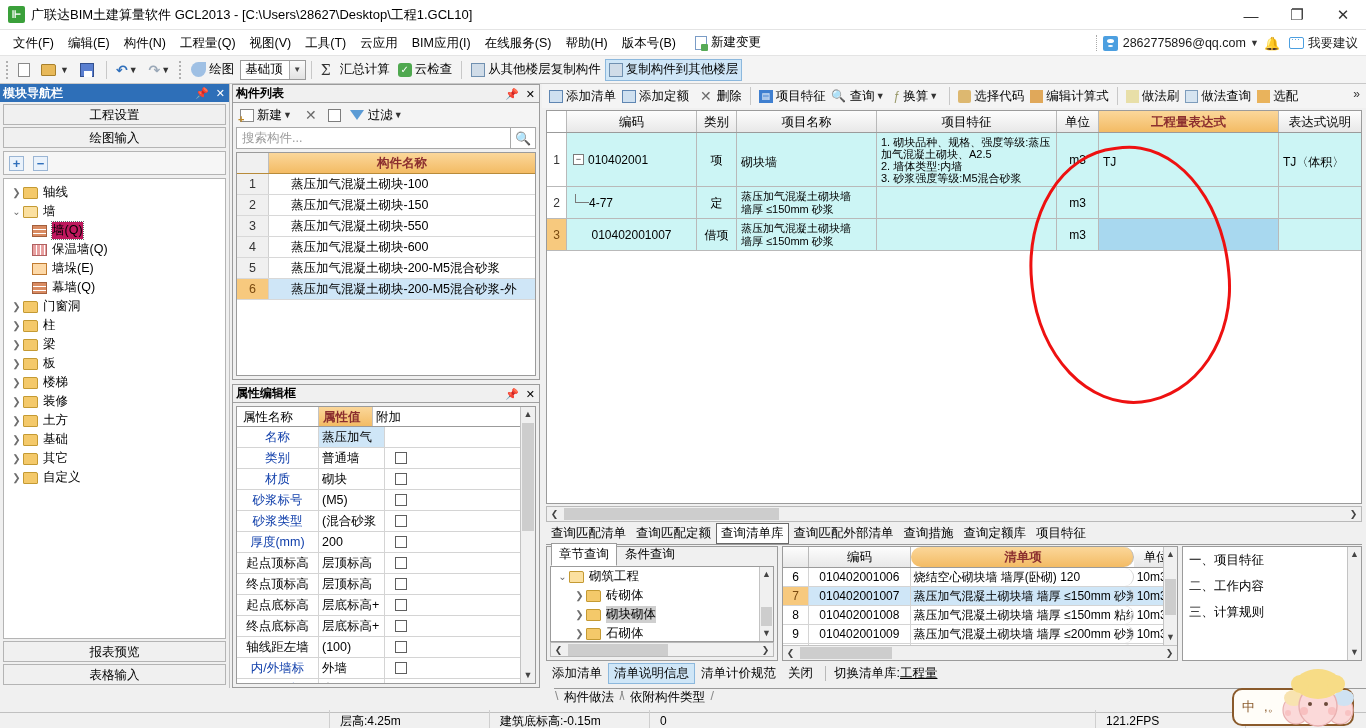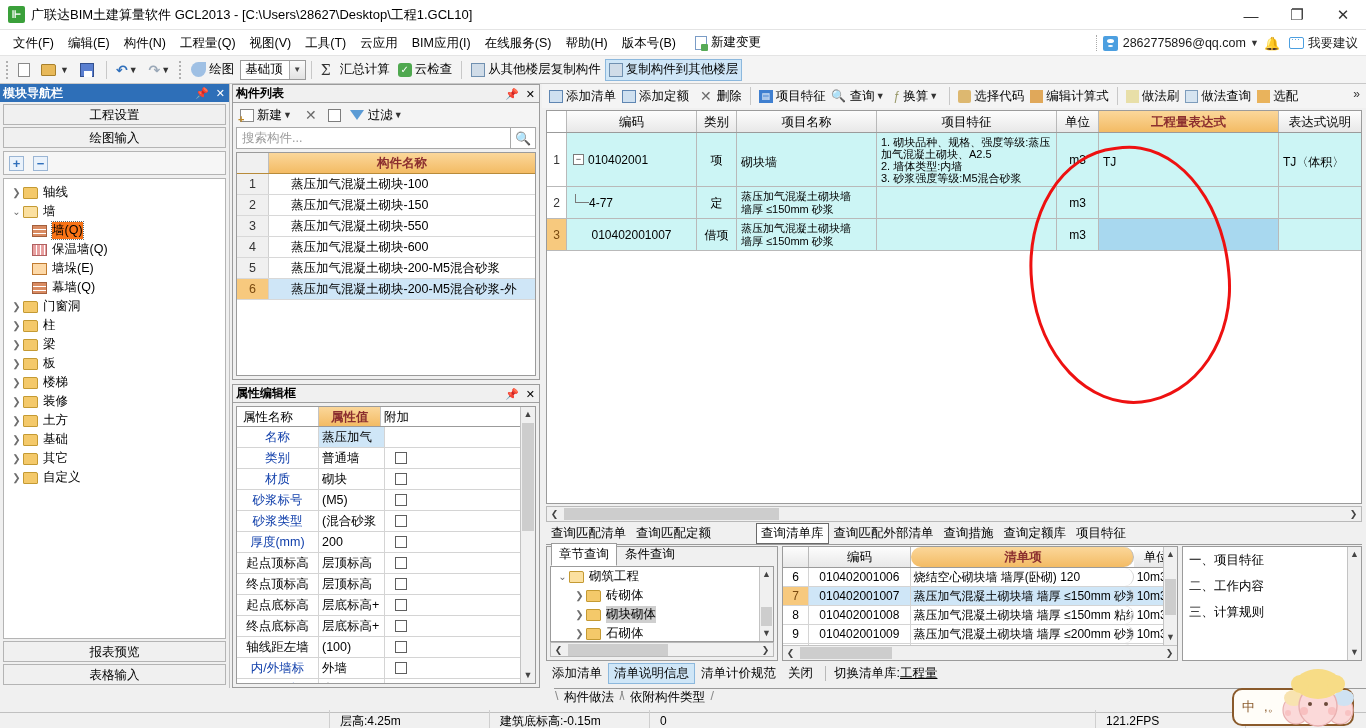--- a/index.html
+++ b/index.html
@@ -138,21 +138,21 @@
     width: 15px; height: 12px; background: #f4c96a; border: 1px solid #c49a33;
     margin-right: 5px; flex: none; border-radius: 1px 2px 1px 1px; position: relative;
   }
   .folder.open { background: #fbe0a0; }
   .ic-wall { width: 15px; height: 12px; margin-right: 5px; flex: none;
              background: repeating-linear-gradient(#d98b62 0 3px, #fff 3px 4px); border: 1px solid #a35f3c; }
   .ic-wall2 { width: 15px; height: 12px; margin-right: 5px; flex: none;
              background: repeating-linear-gradient(90deg,#e8a0a0 0 3px,#fff 3px 4px); border: 1px solid #b06060; }
   .ic-pier { width: 15px; height: 12px; margin-right: 5px; flex: none;
              background: #fdd9a8; border: 1px solid #c07a30; }
-  .tnode.sel .lbl { background: #f97316; outline: 1px dotted #666; }
+  .tnode.sel .lbl { background: #be185d; outline: 1px dotted #666; }
   .nav-bottom { margin: 0 3px 3px 3px; }
   .nav-bottom .nav-bigbtn { margin: 2px 0 0 0; }
 
   
   .complist {
     position: absolute; left: 232px; top: 0; width: 308px; height: 296px;
     background: #f0f0f0; border: 1px solid #9b9b9b; display: flex; flex-direction: column;
   }
   .cl-toolbar { height: 24px; display: flex; align-items: center; padding-left: 4px; gap: 2px; background: #f4f4f4; }
   .cl-btn { display: flex; align-items: center; font-size: 12.5px; padding: 1px 3px; white-space: nowrap; }
@@ -184,21 +184,21 @@
   .cl-row.sel .c0 { background: #f7c97e; color: #7a4a10; }
 
   
   .propedit {
     position: absolute; left: 232px; top: 300px; width: 308px; bottom: 0;
     background: #f0f0f0; border: 1px solid #9b9b9b; display: flex; flex-direction: column;
   }
   .pe-grid { flex: 1; margin: 3px; border: 1px solid #9b9b9b; background: #fff; overflow: hidden; position: relative; }
   .pe-hdr { display: flex; height: 20px; font-size: 12.5px; border-bottom: 1px solid #9b9b9b; }
   .pe-hdr .h1 { width: 82px; padding-left: 6px; line-height: 20px; background: #fff; border-right: 1px solid #c3c3c3; }
-  .pe-hdr .h2 { width: 62px; padding-left: 12px; line-height: 20px; font-weight: bold; color: #8c2f2f;
+  .pe-hdr .h2 { width: 54px; padding-left: 4px; line-height: 20px; font-weight: bold; color: #8c2f2f;
                 background: linear-gradient(#fbd79a,#f3bb64); border-right: 1px solid #c3c3c3; }
   .pe-hdr .h3 { width: 32px; padding-left: 3px; line-height: 20px; background: #fff; }
   .pe-row { display: flex; height: 21px; font-size: 12.5px; border-bottom: 1px solid #d4d4d4; }
   .pe-row .v1 { width: 82px; text-align: center; line-height: 21px; border-right: 1px solid #d4d4d4; color: #000; }
   .pe-row .v1.blue { color: #1240ab; }
   .pe-row .v2 { width: 66px; padding-left: 3px; line-height: 21px; border-right: 1px solid #d4d4d4;
                 overflow: hidden; white-space: nowrap; }
   .pe-row .v2.sel { background: #cfe6f7; }
   .pe-row .v3 { width: 32px; display: flex; align-items: center; justify-content: center; }
   .chk { width: 12px; height: 12px; border: 1px solid #5f5f5f; background: #fff; }
@@ -250,21 +250,21 @@
 
   .hscroll { position: absolute; left: 4px; right: 4px; top: 422px; height: 16px;
              background: #f0f0f0; border: 1px solid #b9b9b9; display: flex; align-items: center; }
   .hs-arrow { width: 15px; text-align: center; font-size: 9px; color: #444; }
   .hs-track { flex: 1; height: 14px; position: relative; }
   .hs-thumb { position: absolute; left: 2px; top: 1px; width: 215px; height: 12px; background: #cdcdcd; }
 
   .qtabs { position: absolute; left: 4px; right: 4px; top: 441px; height: 20px;
            display: flex; align-items: flex-end; font-size: 12.5px; border-bottom: 1px solid #9b9b9b; }
   .qtab { padding: 2px 5px; white-space: nowrap; }
-  .qtab.active { border: 1px solid #6a6a6a; background: #fff; padding: 1px 4px; margin-left: 40px; }
+  .qtab.active { border: 1px solid #6a6a6a; background: #fff; padding: 1px 4px; }
 
   .qbody { position: absolute; left: 4px; right: 4px; top: 462px; bottom: 27px; display: flex; gap: 4px; }
   .qleft { width: 232px; border: 1px solid #9b9b9b; background: #f0f0f0; display: flex; flex-direction: column; }
   .subtabs { display: flex; height: 19px; align-items: flex-end; padding-left: 4px; font-size: 12.5px; }
   .subtab { padding: 2px 7px; border: 1px solid transparent; }
   .subtab.active { border: 1px solid #9b9b9b; border-bottom: 1px solid #fff; background: #fff; }
   .qtree { flex: 1; margin: 0 3px 0 3px; border: 1px solid #9b9b9b; background: #fff; position: relative; overflow: hidden; }
   .qt-node { display: flex; align-items: center; height: 19px; font-size: 12.5px; white-space: nowrap; }
   .qt-node.i0 { padding-left: 5px; }
   .qt-node.i1 { padding-left: 22px; }

